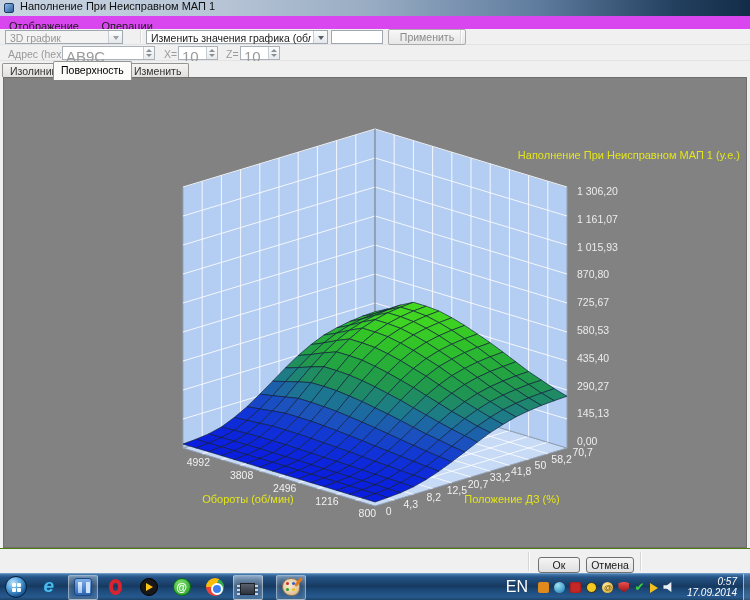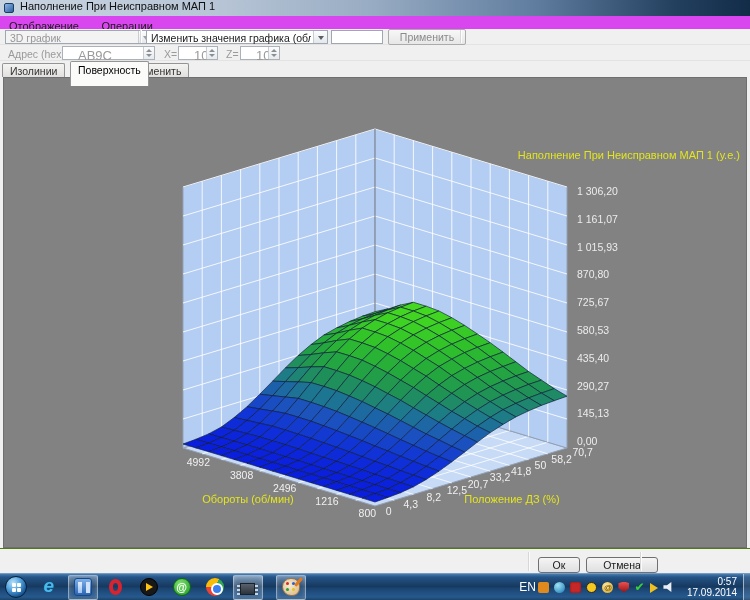--- a/index.html
+++ b/index.html
@@ -35,33 +35,33 @@
   .combo.disabled { background:#f3f3f3; color:#979797; }
   .combo.disabled .carrow::after { border-top-color:#9aa0a6; }
 
   .tinput { position:absolute; top:1px; height:14px; background:#fff; border:1px solid #9fa8b1;
     font-size:10.5px; padding:0 3px; font-family:inherit; }
   .tbtn { position:absolute; top:0; height:16px; font-size:10.5px; color:#8b8b8b;
     background:linear-gradient(#f7f7f7,#e7e7e7); border:1px solid #ababab; border-radius:2px; font-family:inherit; }
 
   .lbl { position:absolute; top:3px; font-size:10.5px; color:#9a9a9a; white-space:nowrap; }
   .spin { position:absolute; top:1px; height:14px; background:#fff; border:1px solid #aab1b9; }
-  .spin .stext { position:absolute; left:3px; top:1px; font-size:13px; color:#9a9a9a;margin-left:12px; }
+  .spin .stext { position:absolute; left:3px; top:1px; font-size:15px; color:#9a9a9a; }
   .spin .sbtns { position:absolute; right:0; top:0; width:11px; height:100%;
     background:linear-gradient(#fbfbfb,#e8ebee); border-left:1px solid #c8cdd3; }
   .spin .sbtns i { position:absolute; left:2px; width:0; height:0; display:block;
     border-left:3px solid transparent; border-right:3px solid transparent; }
   .spin .sbtns i.up { top:2px; border-bottom:3px solid #8a8f96; }
   .spin .sbtns i.dn { bottom:2px; border-top:3px solid #8a8f96; }
 
   .tabstrip { position:absolute; left:0; top:61px; width:100%; height:16px; background:#f0f0f0; }
   .tab { position:absolute; top:2px; height:14px; line-height:14px; text-align:center; font-size:10.5px;
     color:#333; border:1px solid #949494; border-bottom:none; border-radius:2px 2px 0 0;
     background:linear-gradient(#f4f4f3,#e2e0de); padding:0 7px; }
-  .tab.active { top:0; height:25px; line-height:16px; background:#fbfbfa; color:#000; z-index:3;margin-left:17px; }
+  .tab.active { top:0; height:19px; line-height:16px; background:#fbfbfa; color:#000; z-index:3; }
 
   .chart-panel { position:absolute; left:3px; top:77px; width:744px; height:471px;
     background:#828282; border:1px solid #6f6f6f; }
   .chart-panel svg { position:absolute; left:0; top:0; }
   .chart-panel text { font-family:"Liberation Sans", sans-serif; }
 
   .footer { position:absolute; left:0; top:548px; width:100%; height:25px; background:#f0f0f0;
     border-top:1px solid #4d7c0f; }
   .fbtn { position:absolute; top:8px; height:16px; font-size:10.5px; color:#1a1a1a;
     background:linear-gradient(#f5f5f5,#dfdfdf); border:1px solid #707070; border-radius:3px; font-family:inherit; }
@@ -107,57 +107,57 @@
     background:repeating-linear-gradient(180deg,#cdd3da 0 2px,transparent 2px 4px); }
   .ic-chip-editor::before { left:-4px; } .ic-chip-editor::after { right:-4px; }
   .ic-paint { background:radial-gradient(circle at 42% 40%,#f6ecd2,#d9b280); border-radius:52% 48% 45% 55%;
     border:1px solid #9c7748; }
   .ic-paint::before { content:""; position:absolute; left:3px; top:3px; width:3px; height:3px; border-radius:50%;
     background:#d42a2a; box-shadow:6px 0 0 #2a61d4, 0 6px 0 #2aa22a, 6px 6px 0 #e8c21a; }
   .ic-paint::after { content:""; position:absolute; right:-1px; top:-2px; width:3px; height:10px;
     background:#e07a1f; transform:rotate(40deg); border-radius:1px; }
 
   .tray { margin-left:auto; display:flex; align-items:center; }
-  .lang { font-size:12px; color:#fff; }
+  .lang { font-size:16px; color:#fff; margin-right:8px; }
   .tray-ic { position:relative; width:11px; height:11px; margin:0 2.5px; }
   .tr-orange-app { background:#e08a1e; border-radius:2px; }
   .tr-messenger { background:radial-gradient(circle at 35% 30%,#9fe2f2,#1576b5); border-radius:50%; }
   .tr-red-app { background:#c42828; border-radius:2px; box-shadow:inset 0 0 2px #7e0e0e; }
   .tr-smiley { background:#f4c81e; border:1px solid #2a2a2a; border-radius:50%; }
   .tr-gold-coin { background:radial-gradient(circle at 38% 32%,#ffe9a0,#d4a017); border-radius:50%; }
   .tr-gold-coin::before { content:"@"; position:absolute; width:100%; text-align:center; top:0;
     font-size:8px; line-height:11px; color:#6b4a00; }
   .tr-security-shield { background:linear-gradient(#ef4f4f,#8f1111);
     clip-path:polygon(50% 0,100% 16%,100% 58%,50% 100%,0 58%,0 16%); }
   .tr-green-check::before { content:"\2714"; position:absolute; top:-2px; left:0; font-size:12px; color:#3ad23a; }
   .tr-yellow-pointer { width:0; height:0; border-top:5px solid transparent; border-bottom:5px solid transparent;
     border-left:8px solid #f0c020; margin-top:1px; }
   .tr-volume { background:#e9eef5; clip-path:polygon(0 33%,32% 33%,72% 5%,72% 95%,32% 67%,0 67%); }
-  .clock { text-align:right; margin:0 6px 0 10px; color:#fff; font-size:10px; line-height:11px; }
+  .clock { text-align:right; margin:0 6px 0 10px; color:#fff; font-size:10px; line-height:11px;font-style:italic; }
   .show-desktop { width:7px; height:27px; border-left:1px solid rgba(255,255,255,.55);
     background:rgba(255,255,255,.10); }
 </style>
 </head>
 <body>
 
 <div class="screen">
   <div class="win">
 
     <div class="titlebar">
       <span class="app-ico"></span>
       <span class="title-text">Наполнение При Неисправном МАП 1</span>
     </div>
 
     <div class="menubar">
       <span class="menu-item">Отображение</span>
       <span class="menu-item">Операции</span>
     </div>
 
     <div class="tb1">
-      <div class="combo disabled" style="left:5px;width:148px;">
+      <div class="combo disabled" style="left:5px;width:118px;">
         <span class="ctext">3D график</span>
         <span class="carrow"></span>
       </div>
       <div class="groove" style="left:140px;"></div>
       <div class="combo" style="left:146px;width:182px;">
         <span class="ctext">Изменить значения графика (области) на значение</span>
         <span class="carrow"></span>
       </div>
       <input class="tinput" style="left: 331px; width: 52px;" value="">
       <button class="tbtn" style="left:388px;width:78px;">Применить</button>
@@ -509,21 +509,21 @@
           <text x="578.64" y="378.39" fill="#f0f0f0" font-size="10.5" text-anchor="middle">70,7</text>
           <text x="736" y="81" fill="#e3e51d" font-size="11" text-anchor="end">Наполнение При Неисправном МАП 1 (у.е.)</text>
           <text x="244" y="425" fill="#e3e51d" font-size="11" text-anchor="middle">Обороты (об/мин)</text>
           <text x="508" y="425" fill="#e3e51d" font-size="11" text-anchor="middle">Положение ДЗ (%)</text>
         </svg>
       </div>
 
     <div class="footer">
       <div class="fsep" style="left:528px;"></div>
       <button class="fbtn" style="left:538px;width:42px;">Ок</button>
-      <button class="fbtn" style="left:586px;width:72px;">Отмена</button>
+      <button class="fbtn" style="left:586px;width:48px;">Отмена</button>
       <div class="fsep" style="left:640px;"></div>
     </div>
   </div>
 
   <div class="taskbar">
     <div class="orb">
       <span class="orb-flag"></span>
     </div>
     <div class="tb-apps" id="tb-apps">
         <div class="tb-app">

